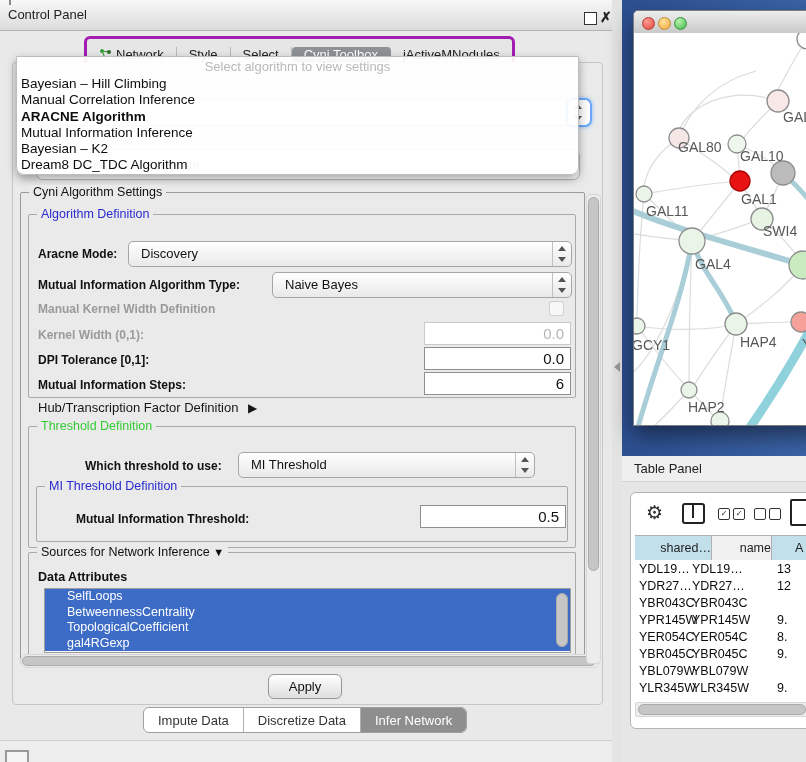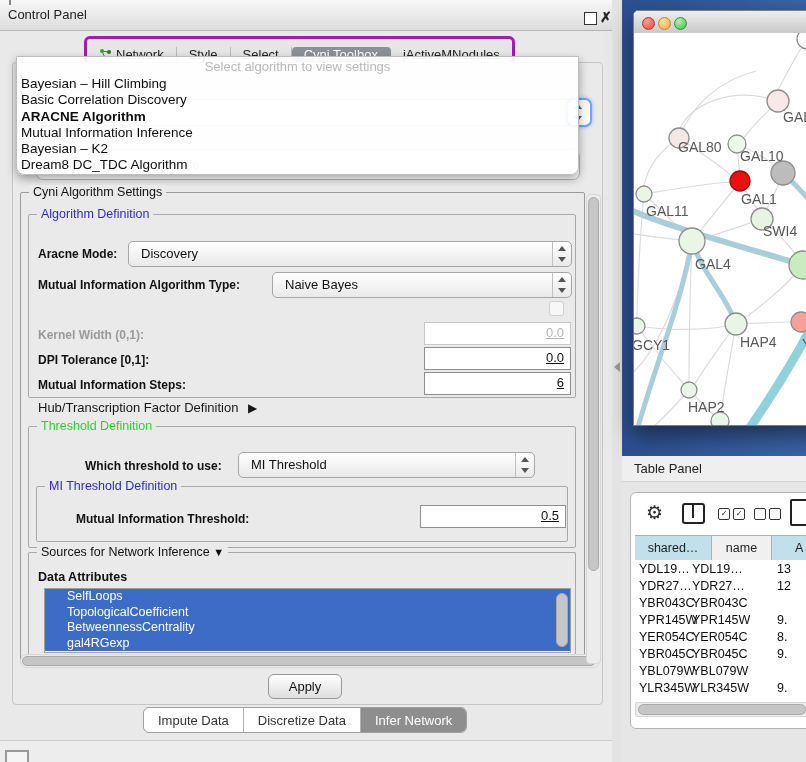--- a/index.html
+++ b/index.html
@@ -26,21 +26,21 @@
   #popup{left:16px;top:56px;width:561px;height:117px;background:rgba(255,255,255,0.93);
          border:1px solid #bdbdbd;border-radius:0 0 8px 8px;box-shadow:0 4px 10px rgba(0,0,0,0.35);}
   #popup .ph{display:block;text-align:center;color:#b9b9b9;font-size:13px;margin-top:2px;}
   #popup .it{display:block;font-size:13.5px;color:#0d0d0d;line-height:16.3px;padding-left:4px;white-space:nowrap;}
   #popup .it.bold{font-weight:bold;}
   
   .grp{border:1px solid #a9a9a9;border-radius:2px;}
   .grp-title{position:absolute;top:-8px;left:8px;background:#eaeaea;padding:0 4px;font-size:12.5px;white-space:nowrap;}
   .lbl{position:absolute;font-size:12px;font-weight:bold;color:#111;white-space:nowrap;}
   .lbl.dis{color:#9a9a9a;}
-  .fld{position:absolute;border:1px solid #8f8f8f;background:#fff;font-size:13px;text-align:right;padding:2px 6px 0 0;color:#111;text-decoration:underline;}
+  .fld{position:absolute;border:1px solid #8f8f8f;background:#fff;font-size:15px;text-align:right;padding:2px 6px 0 0;color:#111;}
   .fld.dis{border-color:#c9c9c9;color:#b5b5b5;}
   .combo{position:absolute;border:1px solid #a6a6a6;border-radius:5px;background:linear-gradient(#ffffff,#e9e9e9);font-size:13px;}
   .combo .ct{position:absolute;left:12px;top:4px;color:#111;white-space:nowrap;}
   .combo .stp{position:absolute;right:0;top:0;bottom:0;width:18px;border-left:1px solid #c0c0c0;}
   .tri{position:absolute;left:5px;width:0;height:0;border-left:4px solid transparent;border-right:4px solid transparent;}
   .tri.up{top:4px;border-bottom:5px solid #555;}
   .tri.dn{bottom:4px;border-top:5px solid #555;}
   .cb{position:absolute;width:13px;height:13px;border:1px solid #cfcfcf;border-radius:3px;background:#f7f7f7;}
   
   #attr-list{border:1px solid #9f9f9f;background:#fff;overflow:hidden;}
@@ -65,21 +65,21 @@
   .light{top:5.5px;width:11px;height:11px;border-radius:50%;}
   #netcanvas{left:0;top:22px;width:200px;height:392px;overflow:hidden;background:#fff;}
   .nlabel{position:absolute;font-size:14px;color:#585858;white-space:nowrap;}
   
   #tpanel{left:622px;top:456px;width:184px;height:306px;background:#e6e6e6;}
   #tpheader{left:0;top:0;width:184px;height:25px;background:#efefef;border-bottom:1px solid #d2d2d2;}
   #tcard{left:8px;top:36px;width:190px;height:235px;background:#fff;border:1px solid #b5b5b5;border-radius:6px;}
   .ticon{position:absolute;color:#2b2b2b;}
   .cbx{position:absolute;width:10px;height:10px;border:1.5px solid #333;border-radius:2px;font-size:8px;line-height:10px;text-align:center;color:#222;background:#fff;}
   .thcell{position:absolute;top:0;height:24px;border-right:1px solid #b0b0b0;font-size:12.5px;color:#222;
-          display:flex;align-items:center;justify-content:center;}
+          display:flex;align-items:center;justify-content:flex-end;}
   .trow{position:absolute;font-size:12.5px;color:#0d0d0d;white-space:nowrap;}
 </style>
 </head>
 <body>
 
 <div id="app">
 
   <div class="abs" id="cpanel">
 
     <div class="abs" id="cp-titlebar">
@@ -121,21 +121,21 @@
       <span class="tri up" style="left:6px;"></span>
         <span class="tri dn" style="left:6px;"></span>
     </div>
     <div class="abs ghost-combo" style="left:36px;top:149px;width:542px;height:29px;border-radius:7px;">
       <span style="position:absolute;left:10px;top:7px;font-size:13px;color:#8a8a8a;">gal-filtered.sif default node</span>
     </div>
 
     <div class="abs" id="popup">
       <span class="ph">Select algorithm to view settings</span>
       <span class="it" style="margin-top:2px;">Bayesian – Hill Climbing</span>
-      <span class="it">Basic Correlation Discovery</span>
+      <span class="it">Manual Correlation Inference</span>
       <span class="it bold">ARACNE Algorithm</span>
       <span class="it">Mutual Information Inference</span>
       <span class="it">Bayesian – K2</span>
       <span class="it">Dream8 DC_TDC Algorithm</span>
     </div>
 
     <div class="abs grp" style="left:20px;top:192px;width:563px;height:470px;border-color:#9a9a9a;">
       <span class="grp-title" style="color:#111;">Cyni Algorithm Settings</span>
     </div>
 
@@ -151,20 +151,21 @@
         </span>
     </div>
     <span class="lbl" style="left:38px;top:278px;">Mutual Information Algorithm Type:</span>
     <div class="combo" style="left:272px;top:272px;width:298px;height:24px;">
       <span class="ct">Naive Bayes</span>
       <span class="stp">
           <span class="tri up"></span>
           <span class="tri dn"></span>
         </span>
     </div>
+    <span class="lbl dis" style="left:38px;top:302px;">Manual Kernel Width Definition</span>
     <span class="cb" style="left:549px;top:301px;"></span>
     <span class="lbl dis" style="left:38px;top:328px;">Kernel Width (0,1):</span>
     <div class="fld dis" style="left:424px;top:322px;width:139px;height:19px;">0.0</div>
     <span class="lbl" style="left:38px;top:353px;">DPI Tolerance [0,1]:</span>
     <div class="fld" style="left:424px;top:347px;width:139px;height:19px;">0.0</div>
     <span class="lbl" style="left:38px;top:378px;">Mutual Information Steps:</span>
     <div class="fld" style="left:424px;top:372px;width:139px;height:19px;">6</div>
 
     <span class="abs" style="left:38px;top:400px;font-size:13px;color:#161616;">
       <span>Hub/Transcription Factor Definition</span>
@@ -190,22 +191,22 @@
 
     <div class="abs grp" style="left:28px;top:552px;width:546px;height:103px;border-bottom:none;">
       <span class="grp-title" style="color:#111;">
         <span>Sources for Network Inference</span>
         <span style="font-size:11px;">▼</span>
       </span>
     </div>
     <span class="lbl" style="left:38px;top:570px;font-size:12.5px;">Data Attributes</span>
     <div class="abs" id="attr-list" style="left:44px;top:588px;width:525px;height:63px;">
       <span class="li" style="background:#3d6cc7;width:503px;">SelfLoops</span>
+      <span class="li" style="background:#3d6cc7;width:503px;">BetweennessCentrality</span>
       <span class="li" style="background:#3d6cc7;width:503px;">TopologicalCoefficient</span>
-      <span class="li" style="background:#3d6cc7;width:503px;">BetweennessCentrality</span>
       <span class="li" style="background:#3d6cc7;width:503px;">gal4RGexp</span>
       <span class="sbthumb" style="position:absolute;right:2px;top:4px;width:10px;height:52px;"></span>
     </div>
 
     <div class="abs sbtrack" style="left:20px;top:654px;width:578px;height:12px;">
       <div class="sbthumb" style="position:absolute;left:1px;top:1px;width:572px;height:8px;"></div>
     </div>
 
     <div class="abs sbtrack" style="left:586px;top:194px;width:13px;height:468px;border-radius:4px;">
       <div class="sbthumb" style="position:absolute;left:1px;top:2px;width:9px;height:372px;"></div>

